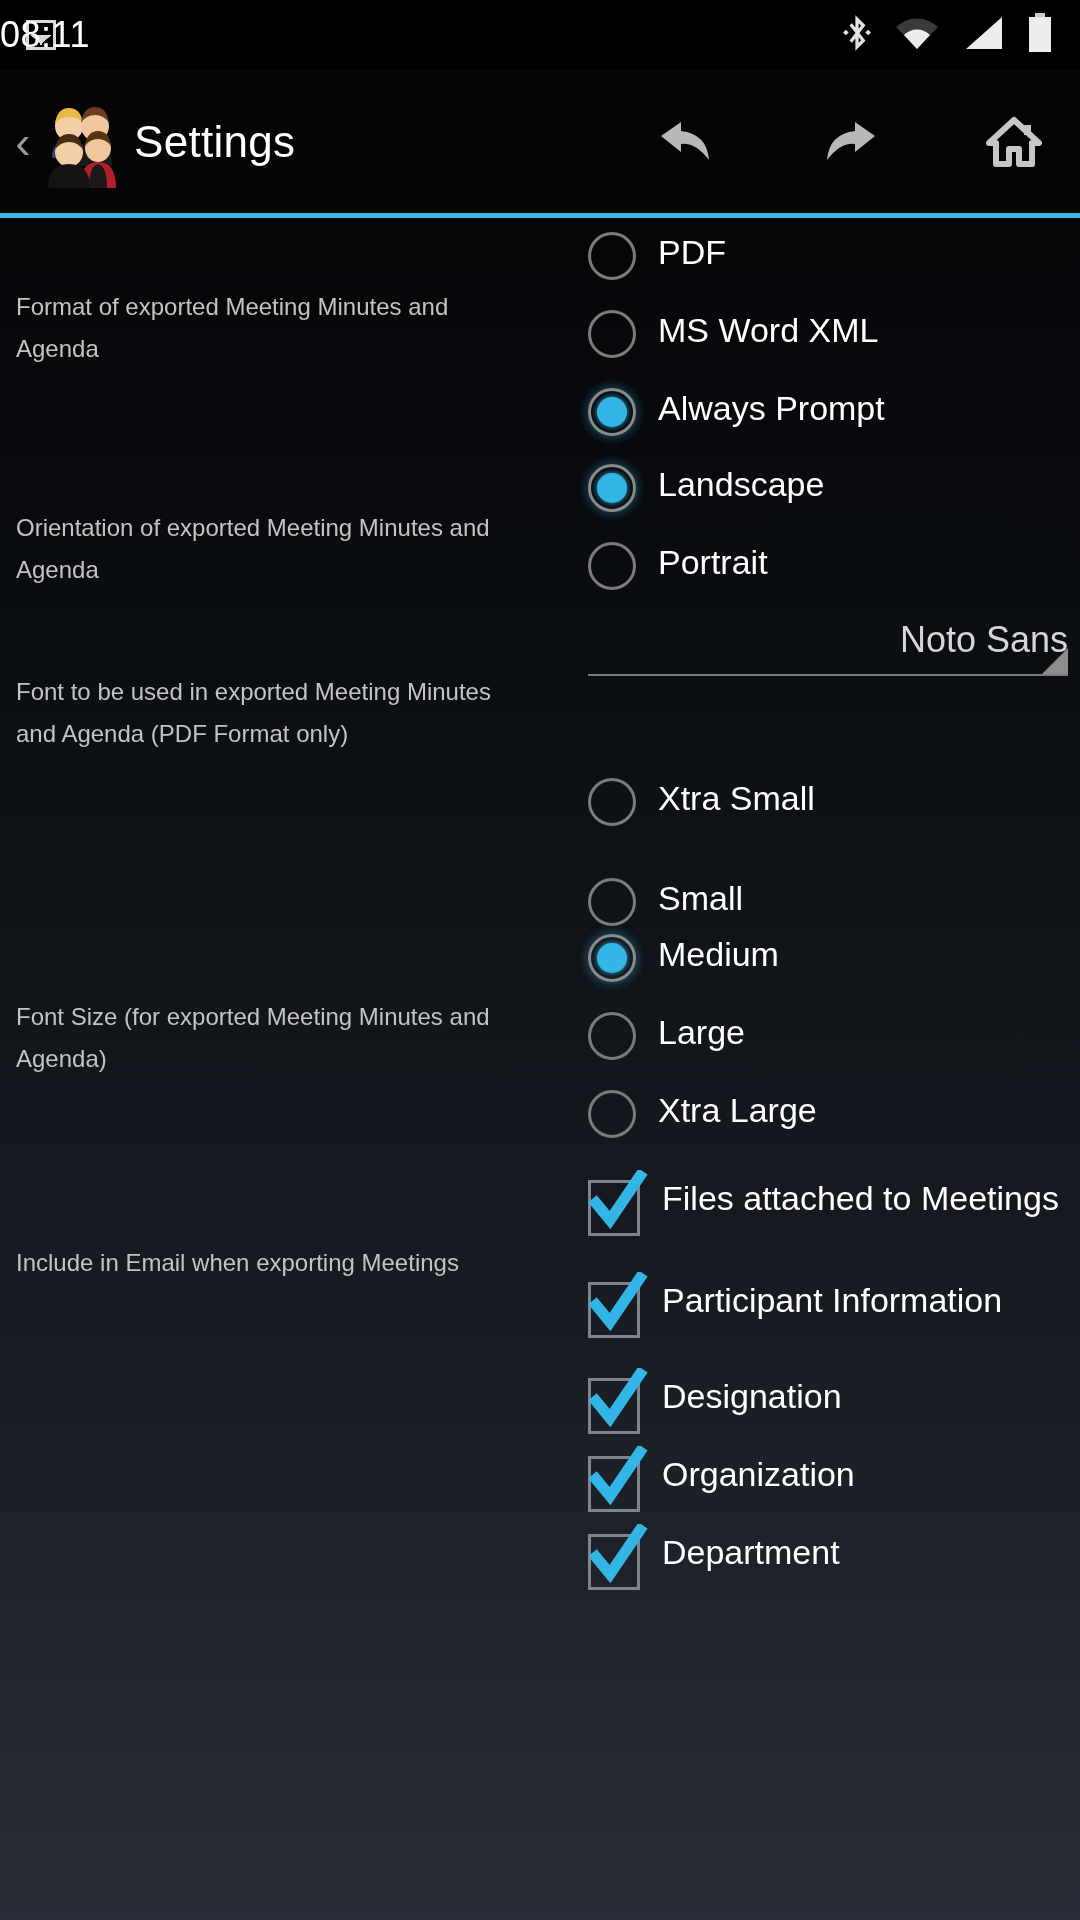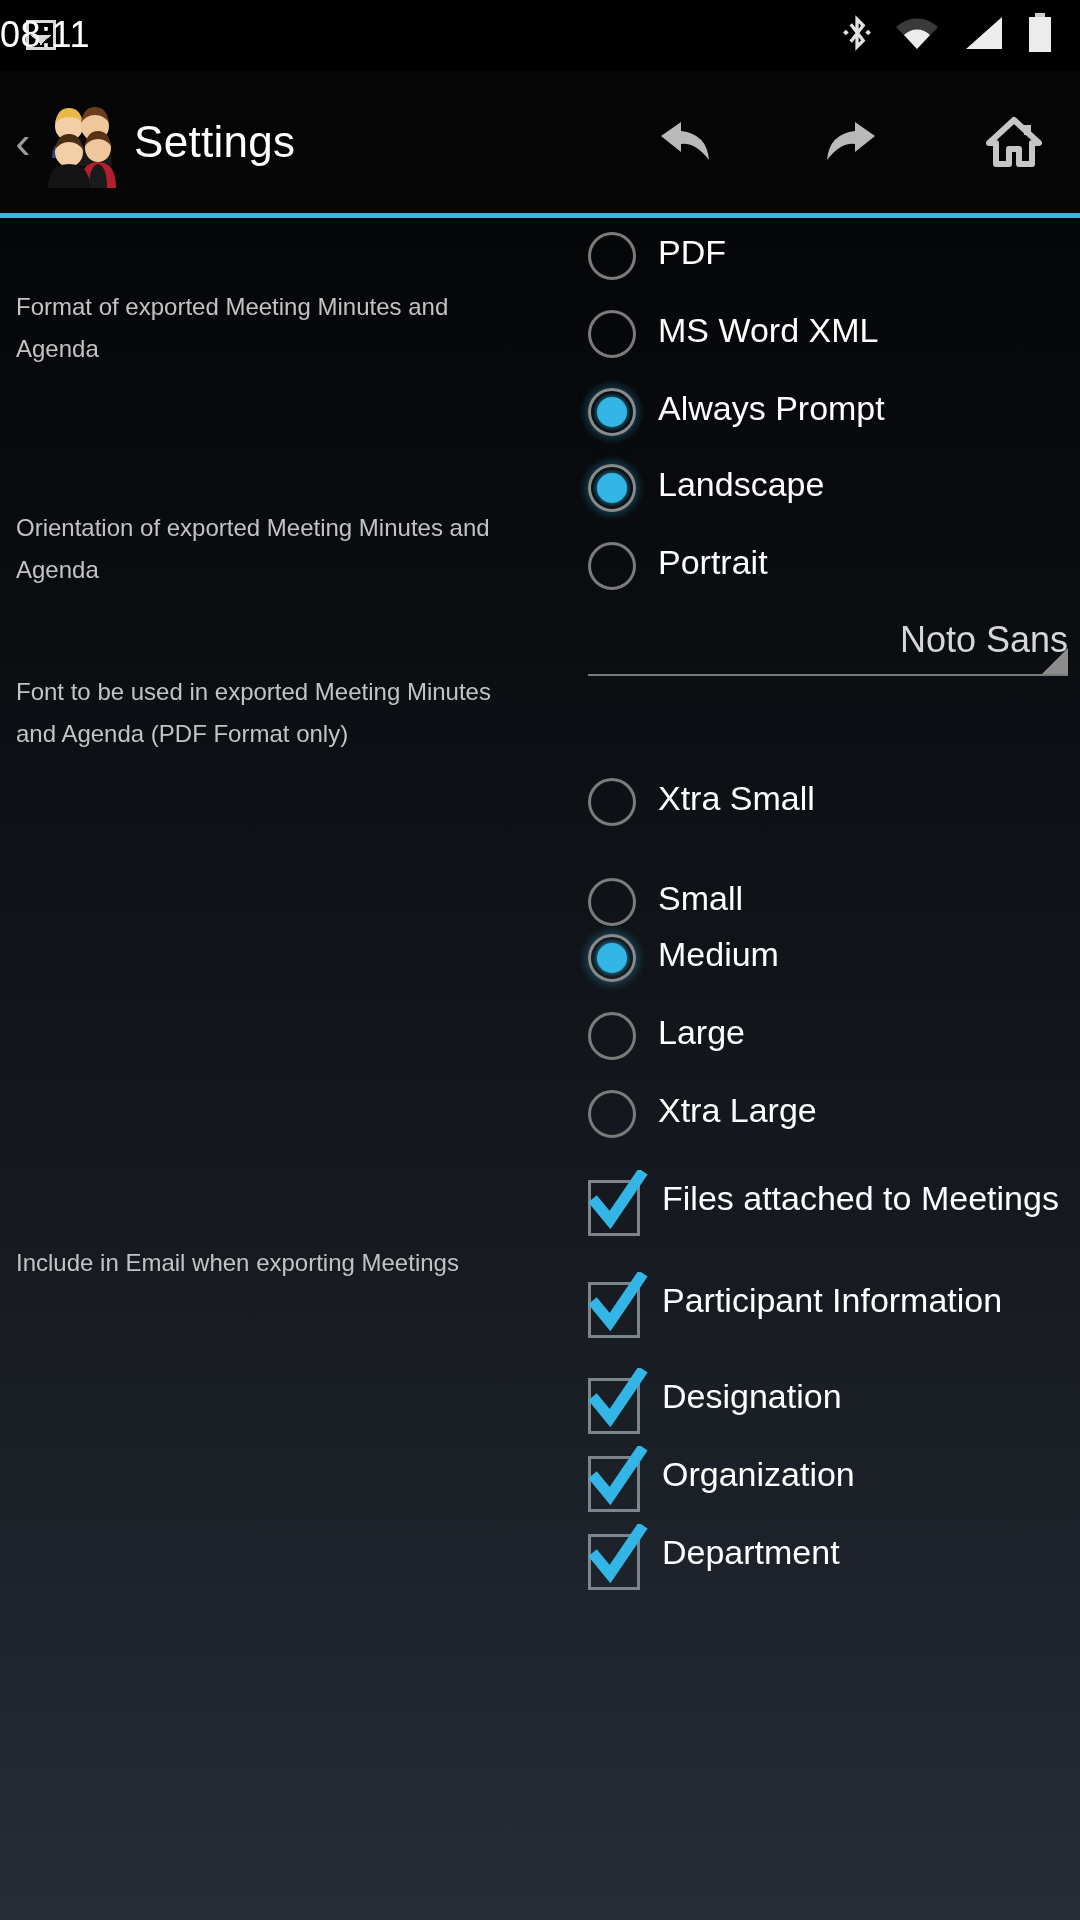--- a/index.html
+++ b/index.html
@@ -211,20 +211,23 @@
       <div class="label-col" style="position: absolute; top: 390px; height: 210px;">
         <div class="label-txt">Font to be used in exported Meeting Minutes and Agenda (PDF Format only)</div>
       </div>
       <div class="opt-col" style="position: absolute; top: 398px; left: 540px;">
         <div class="spinner">
           <div class="sp-val">Noto Sans</div>
           <div class="sp-line"></div>
           <div class="sp-arrow"></div>
         </div>
       </div>
+      <div class="label-col" style="position: absolute; top: 690px; height: 260px;">
+        <div class="label-txt">Font Size (for exported Meeting Minutes and Agenda)</div>
+      </div>
       <div class="opt-col" style="position: absolute; top: 558px; left: 540px;">
         <span class="option">
           <span class="radio"></span>
           <span class="opt-label">Xtra Small</span>
         </span>
       </div>
       <div class="opt-col" style="position: absolute; top: 636px; left: 540px; margin-top: 22px;">
         <span class="option">
           <span class="radio"></span>
           <span class="opt-label">Small</span>

